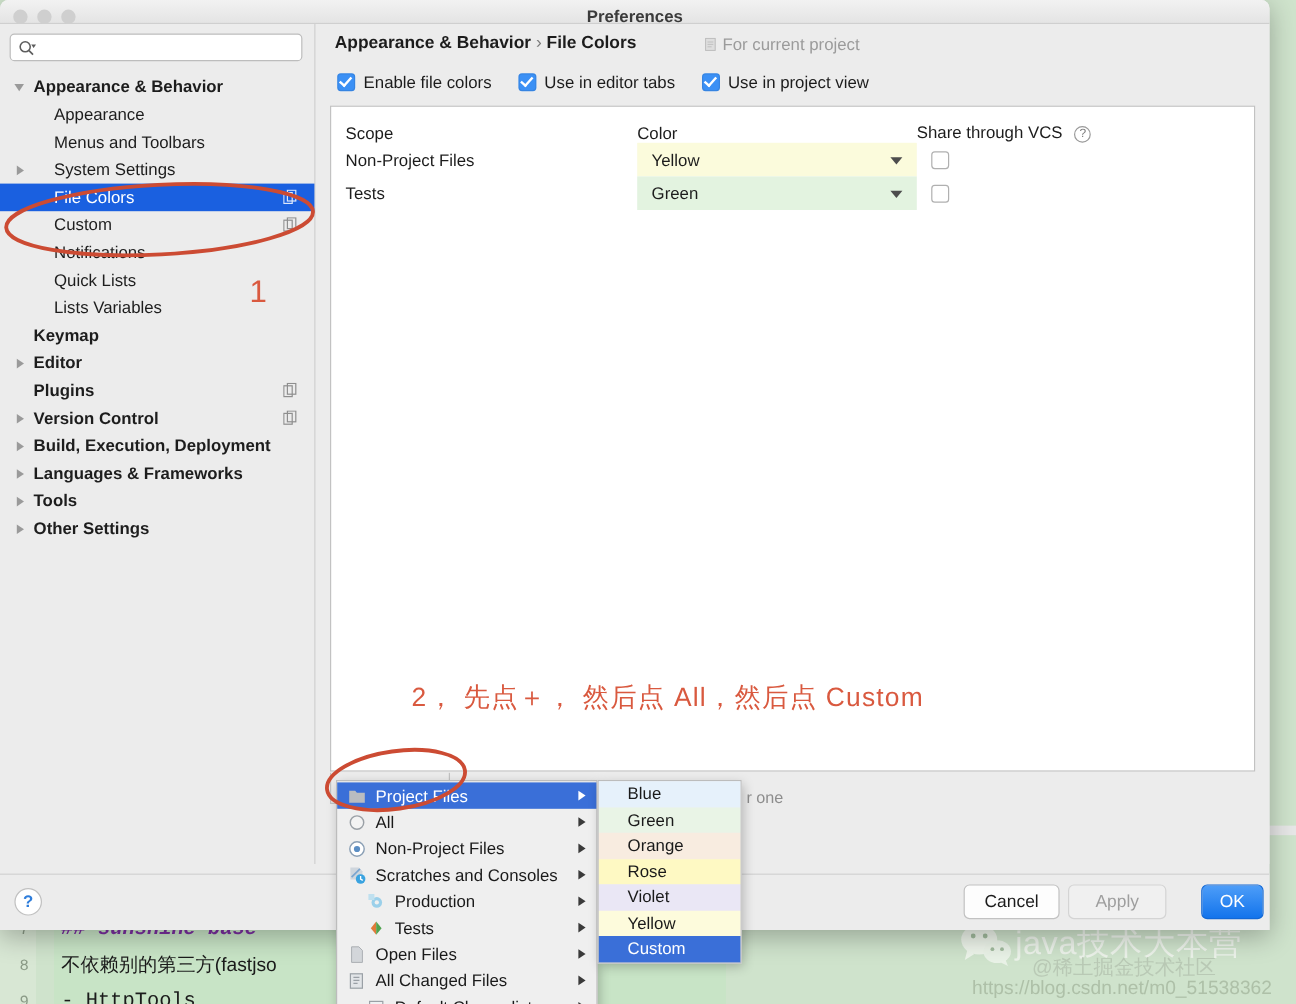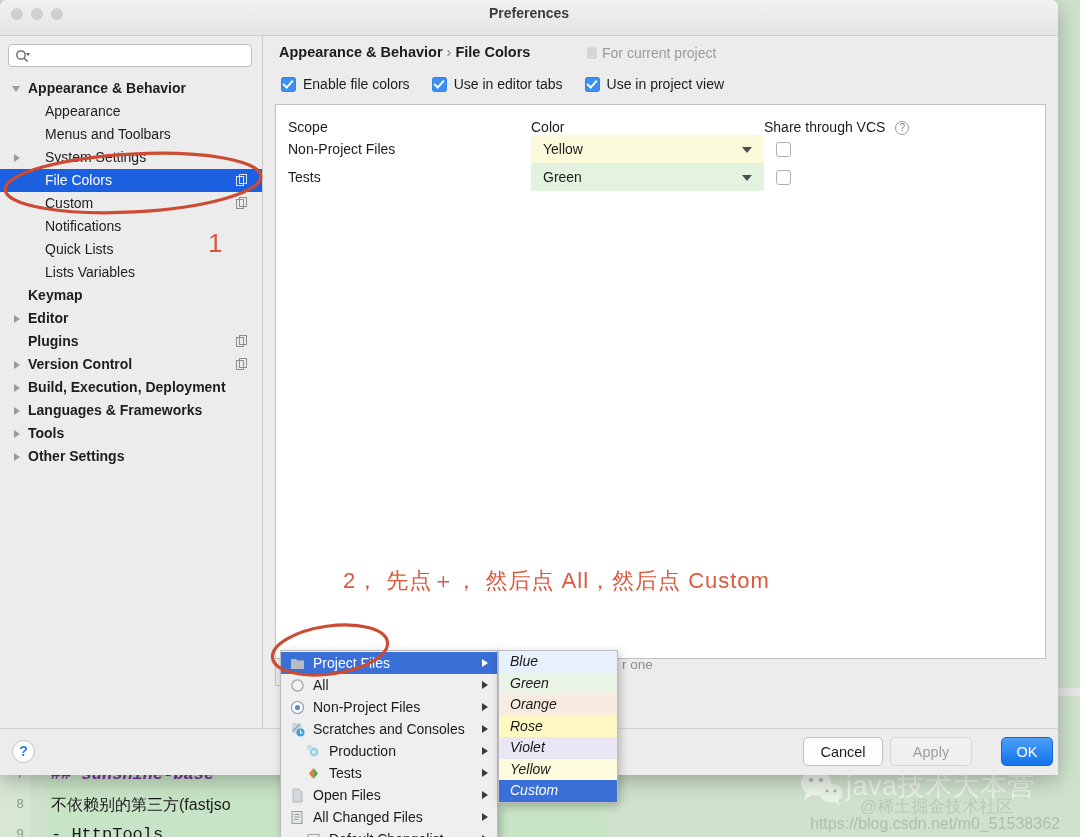--- a/index.html
+++ b/index.html
@@ -66,21 +66,21 @@
 
   
   .dialog {
     position: absolute; left: 0; top: 0; width: 1058px; height: 775px;
     background: #ececec;
     border-radius: 7px 7px 0 0;
     box-shadow: 0 5px 22px rgba(0,0,0,.28);
     overflow: hidden;
   }
   .titlebar {
-    position: relative; height: 36px;
+    position: relative; height: 20px;
     background: linear-gradient(#f2f2f2, #e4e4e4);
     border-bottom: 1px solid #cfcfcf;
   }
   .traffic { position: absolute; left: 11px; top: 8px; display: flex; gap: 8px; }
   .traffic i {
     width: 12px; height: 12px; border-radius: 50%;
     background: #cfcfcf; display: block;
   }
   .title {
     position: absolute; left: 0; right: 0; top: 5px;
@@ -285,21 +285,21 @@
   }
   .mi.sel .sub { border-left-color: #fff; }
 
   .submenu {
     position: absolute; left: 498px; top: 650px; width: 120px;
     background: #efefef; border: 1px solid #bcbcbc;
     box-shadow: 2px 3px 9px rgba(0,0,0,.25);
     font-size: 14px; color: #1a1a1a;
     z-index: 41;
   }
-  .si { height: 21.5px; line-height: 21.5px; padding-left: 11px; white-space: nowrap; font-style: italic; }
+  .si { height: 21.5px; line-height: 21.5px; padding-left: 24px; white-space: nowrap; }
   .si.sel { background: #3a6fd8; color: #fff; }
 
   .hint-text {
     position: absolute; left: 622px; top: 657px;
     font-size: 13.5px; color: #8d8d8d; white-space: nowrap; z-index: 5;
   }
 
   
   .ink { position: absolute; left: 0; top: 0; width: 1080px; height: 837px;
          pointer-events: none; z-index: 60; }

